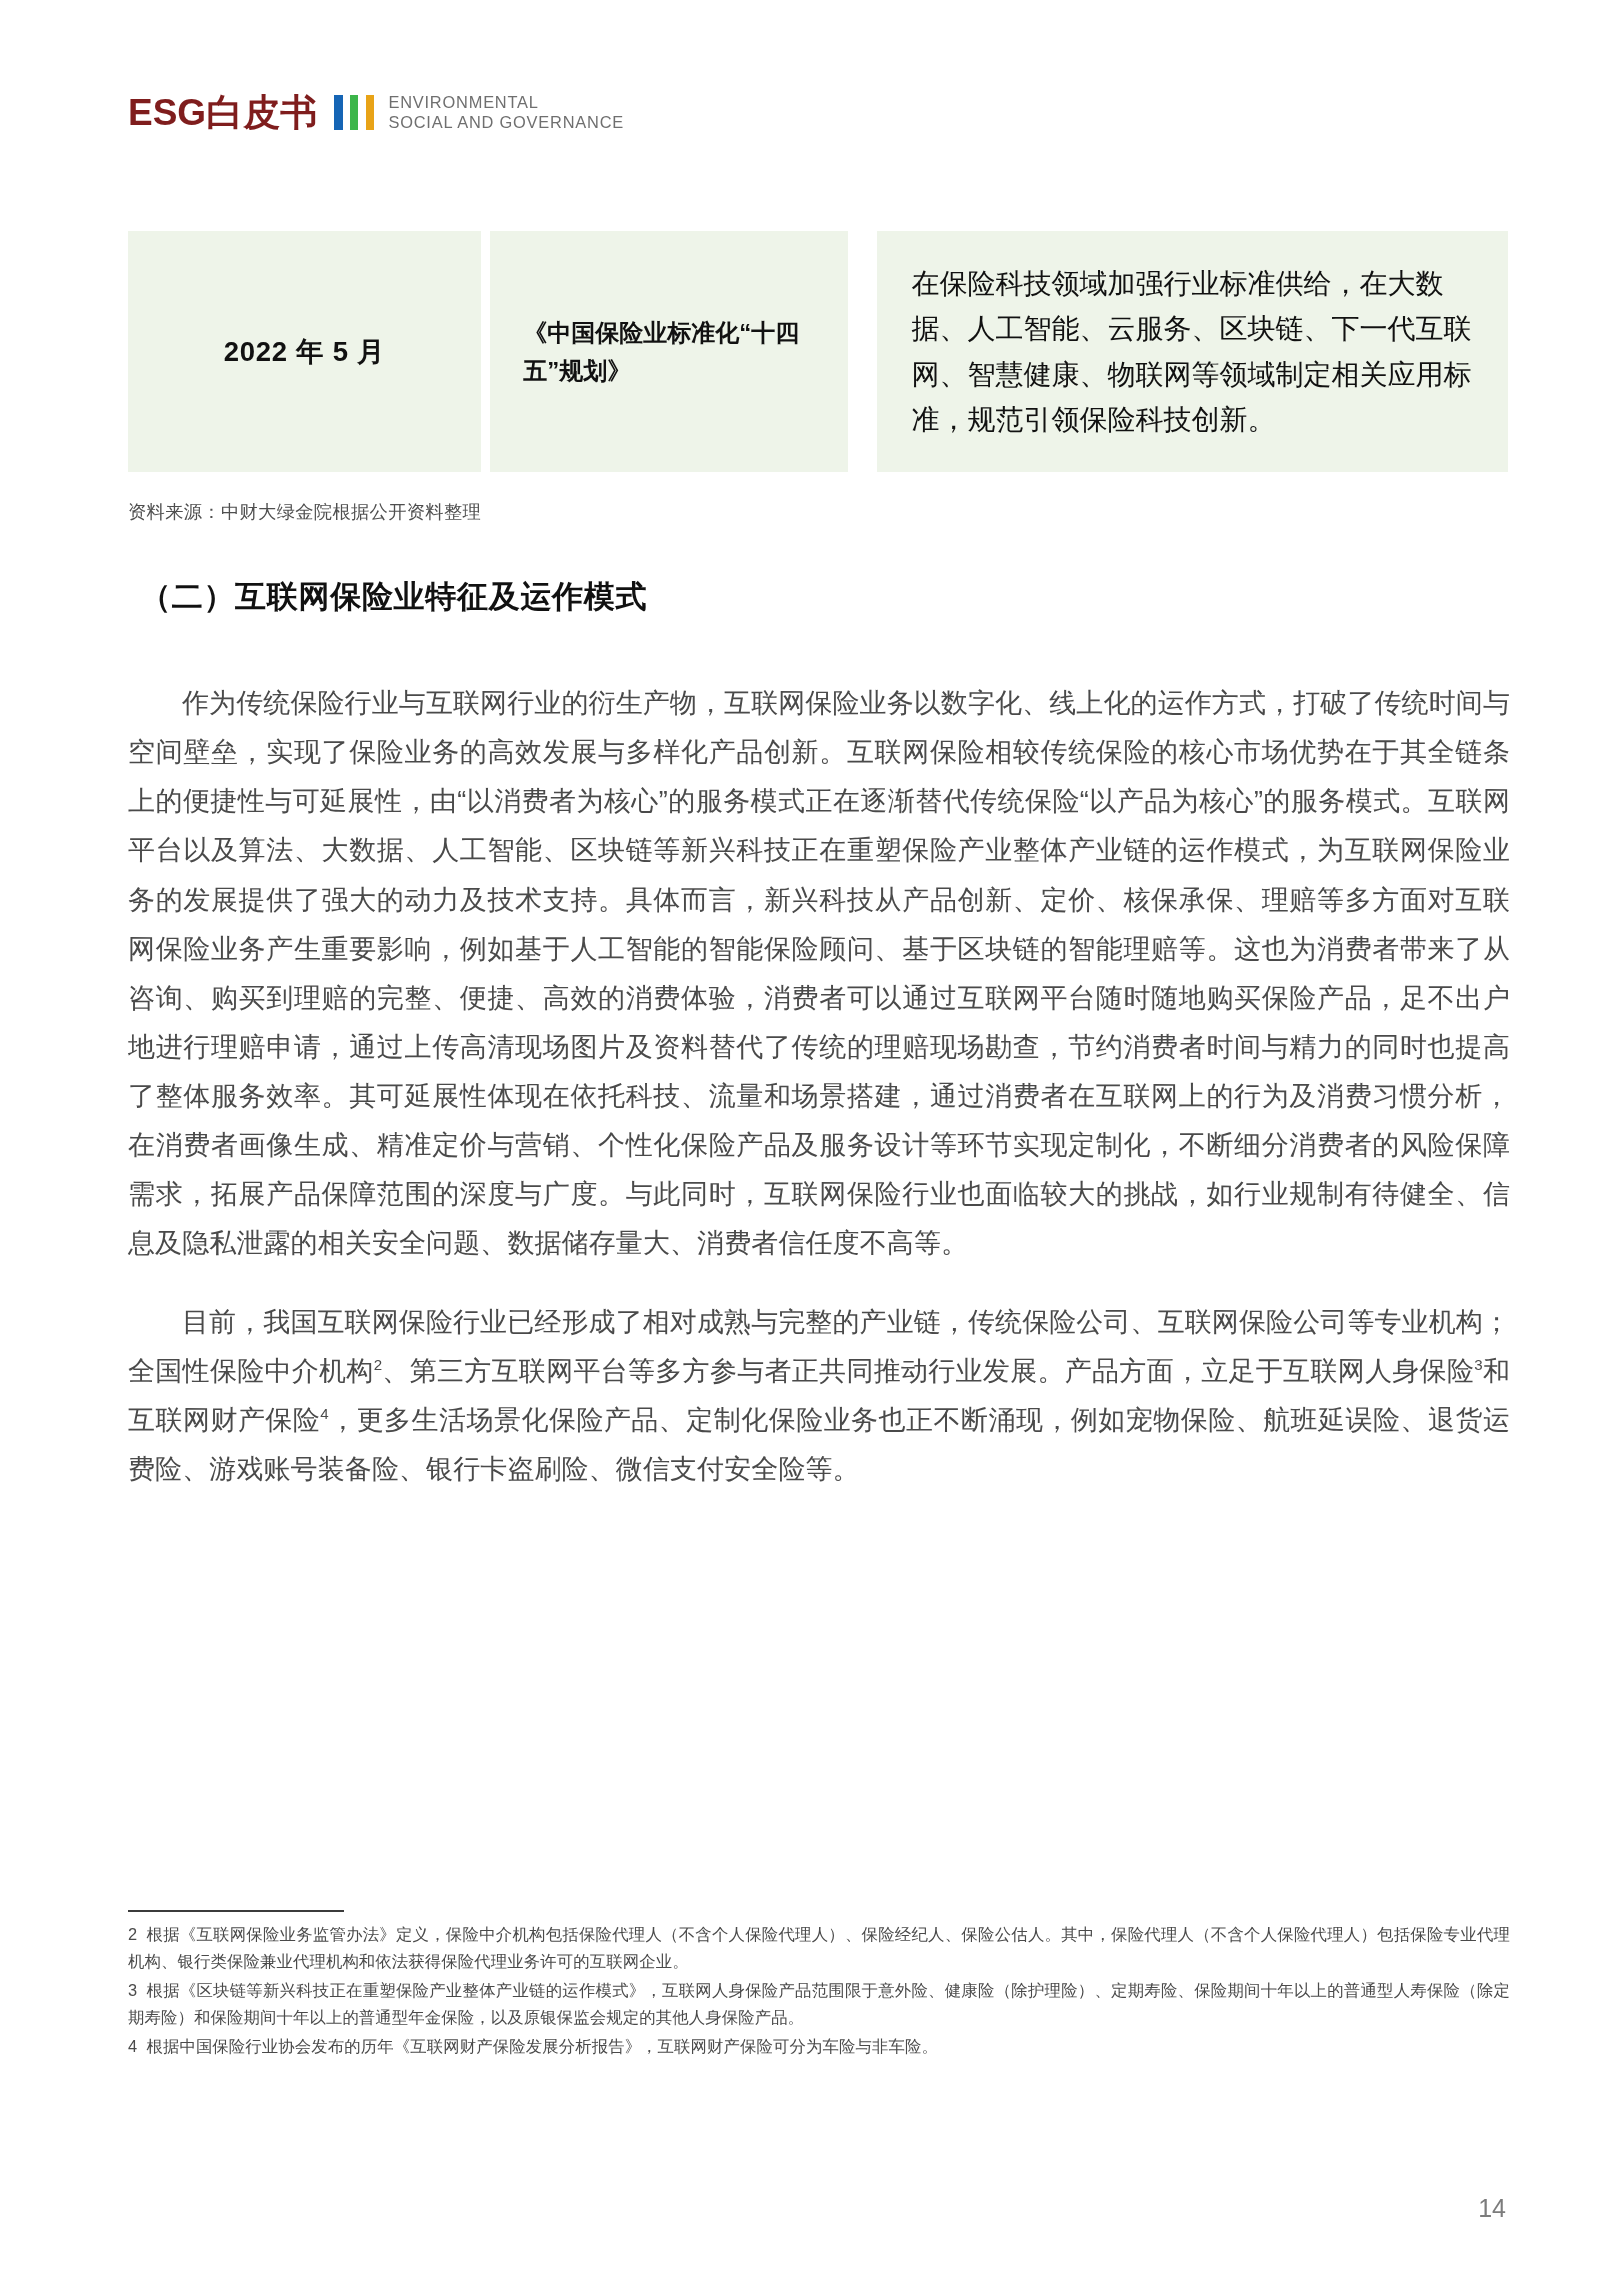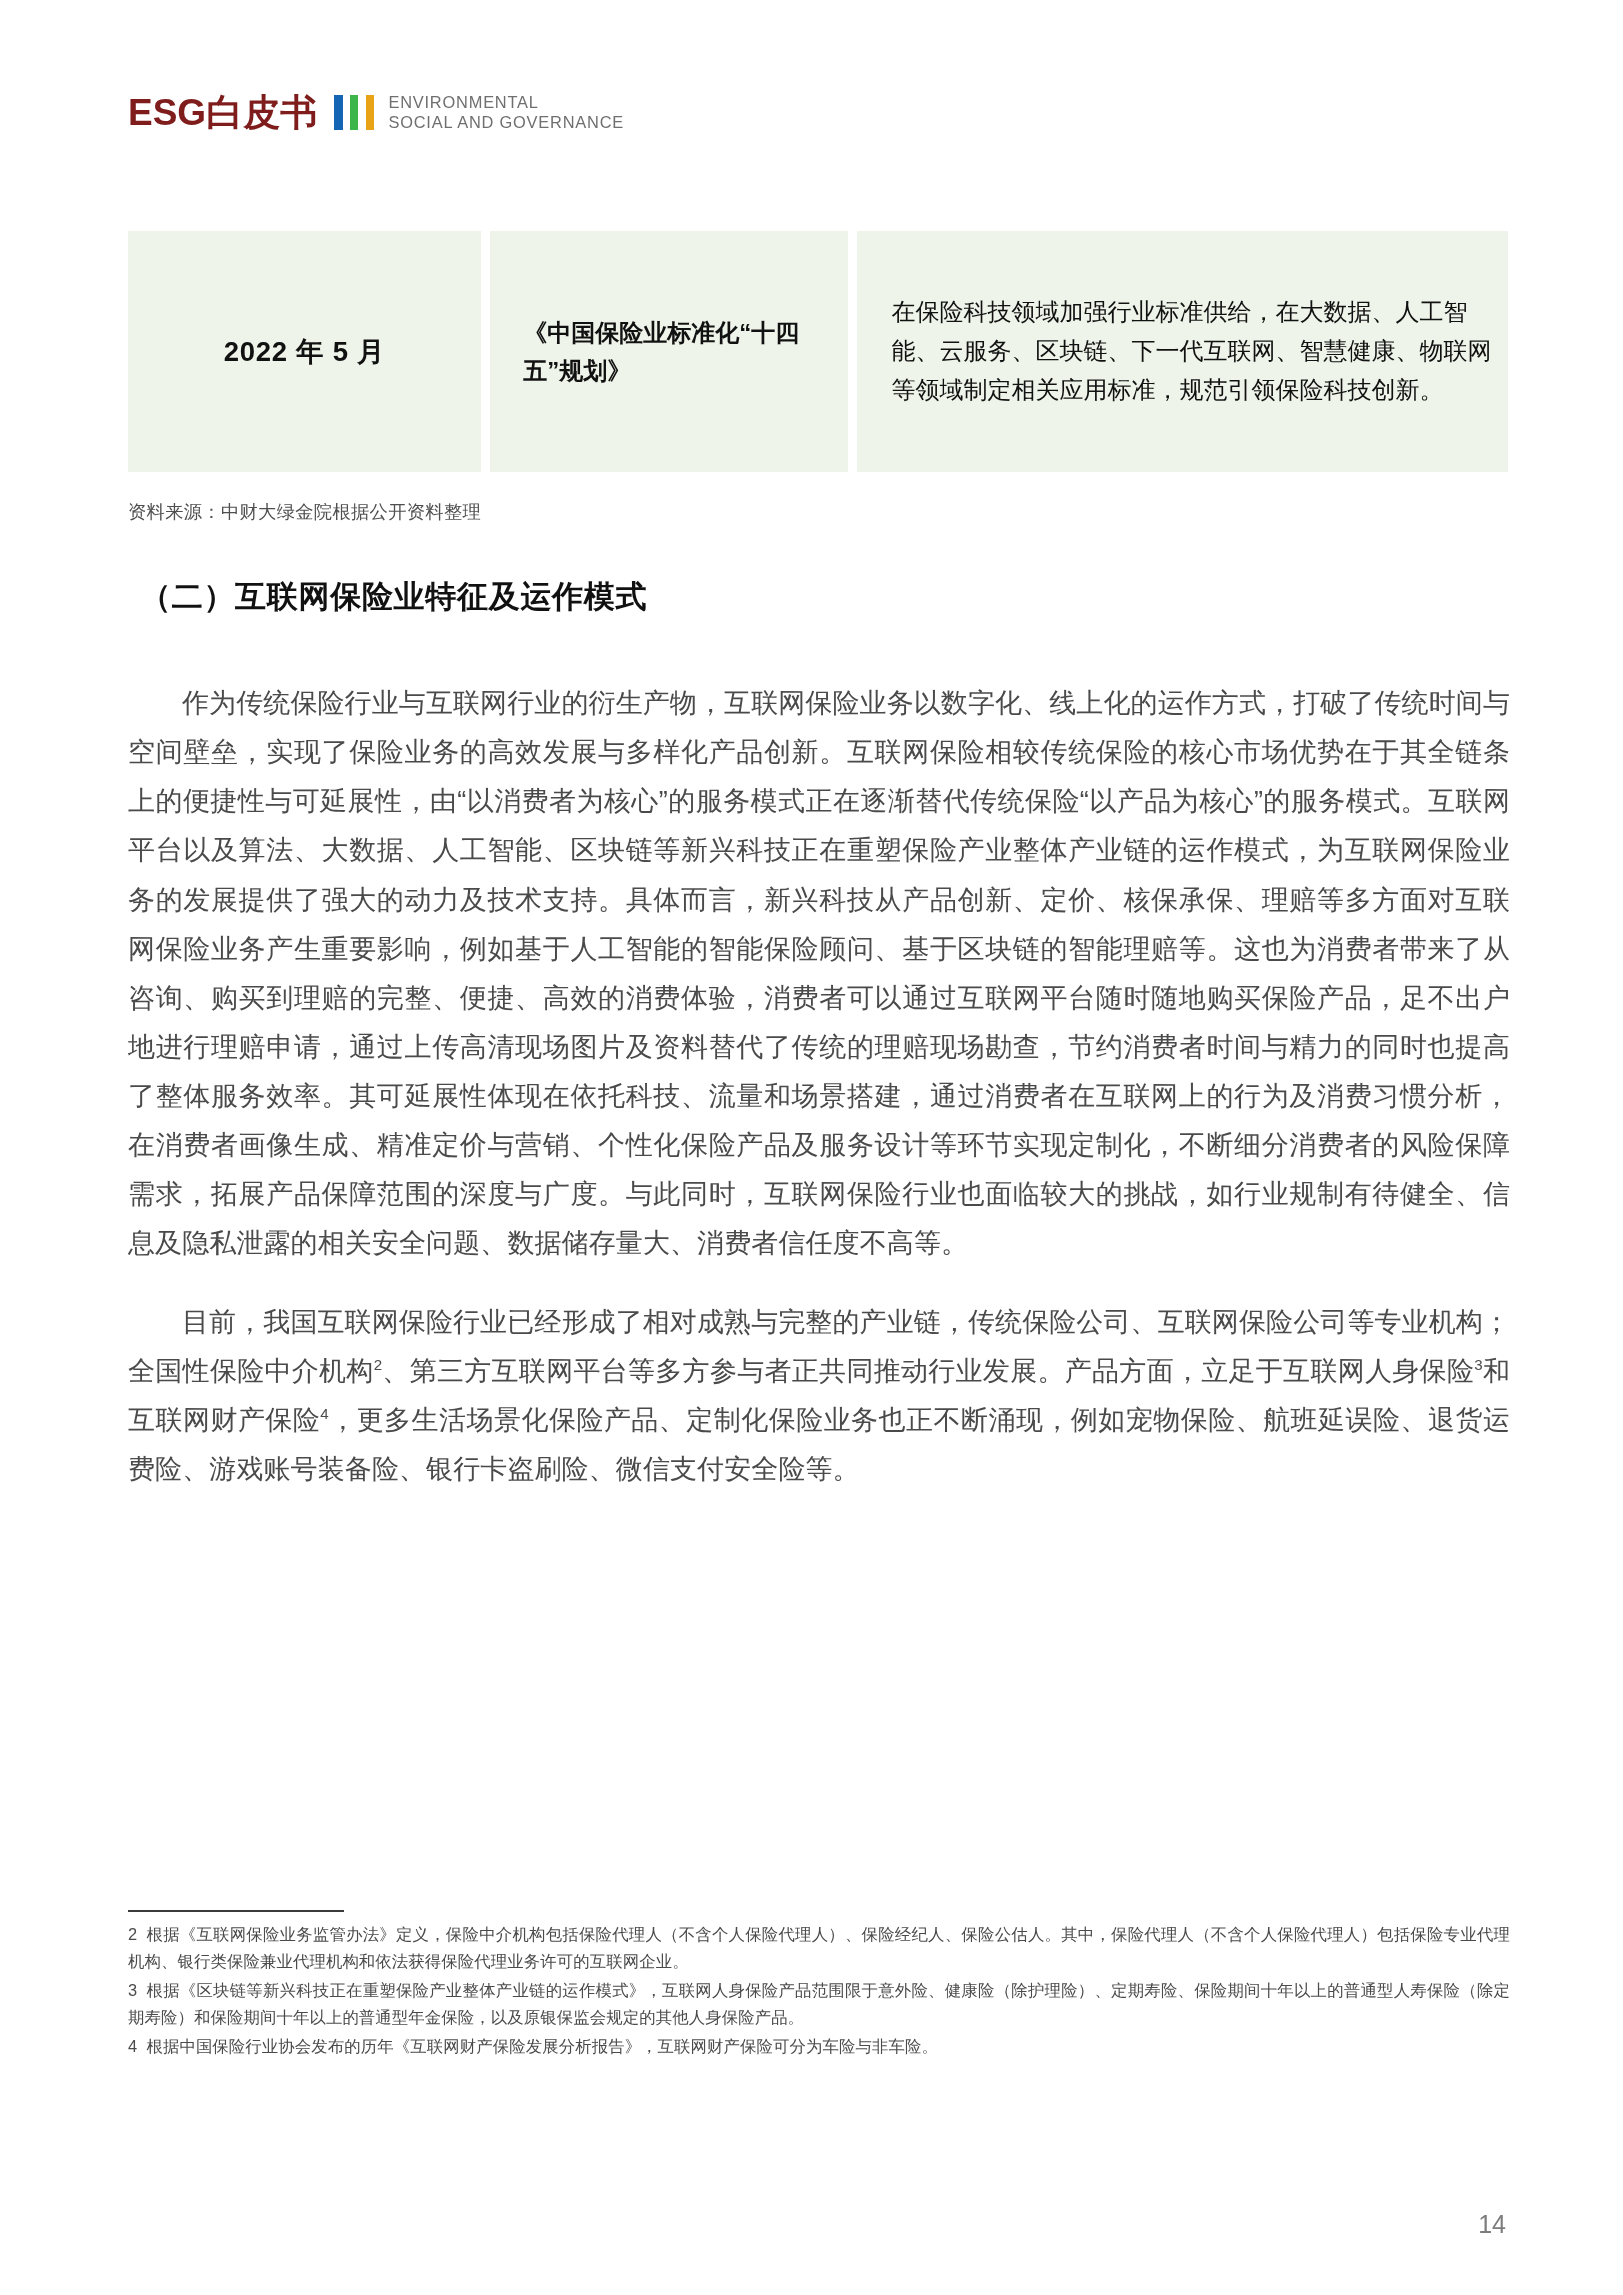--- a/index.html
+++ b/index.html
@@ -92,25 +92,26 @@
     width: 358px;
     font-size: 24px;
     font-weight: 700;
     color: #111111;
     line-height: 1.58;
     padding-left: 33px;
     padding-right: 19.6px;
   }
   .cell-desc {
     flex: 1;
-    font-size: 24px;
+    font-size: 28px;
     color: #111111;
     line-height: 1.62;
     padding-left: 34px;
     padding-right: 16px;
+    margin-left: 20px;
   }
 
   
   .source-note {
     position: absolute;
     left: 128px;
     top: 499px;
     font-size: 18.3px;
     color: #4f4f4f;
     letter-spacing: 0.3px;
@@ -177,21 +178,20 @@
     margin-right: 9.2px;
   }
 
   
   .page-number {
     position: absolute;
     right: 117px;
     top: 2194px;
     font-size: 25px;
     color: #7c7c7c;
-    margin-top: 16px;
   }
 </style>
 </head>
 <body>
 
 <div class="page">
 
   <div class="header">
     <div class="logo-cn">ESG白皮书</div>
     <div class="logo-bars">

